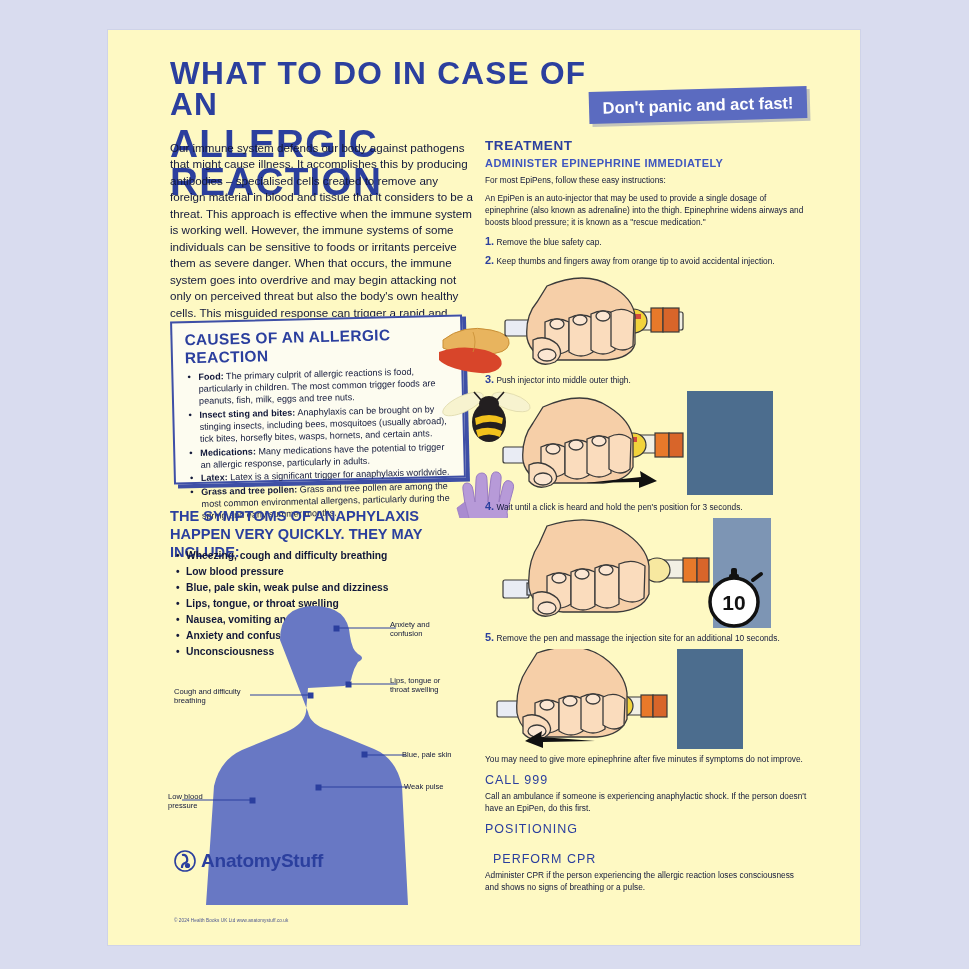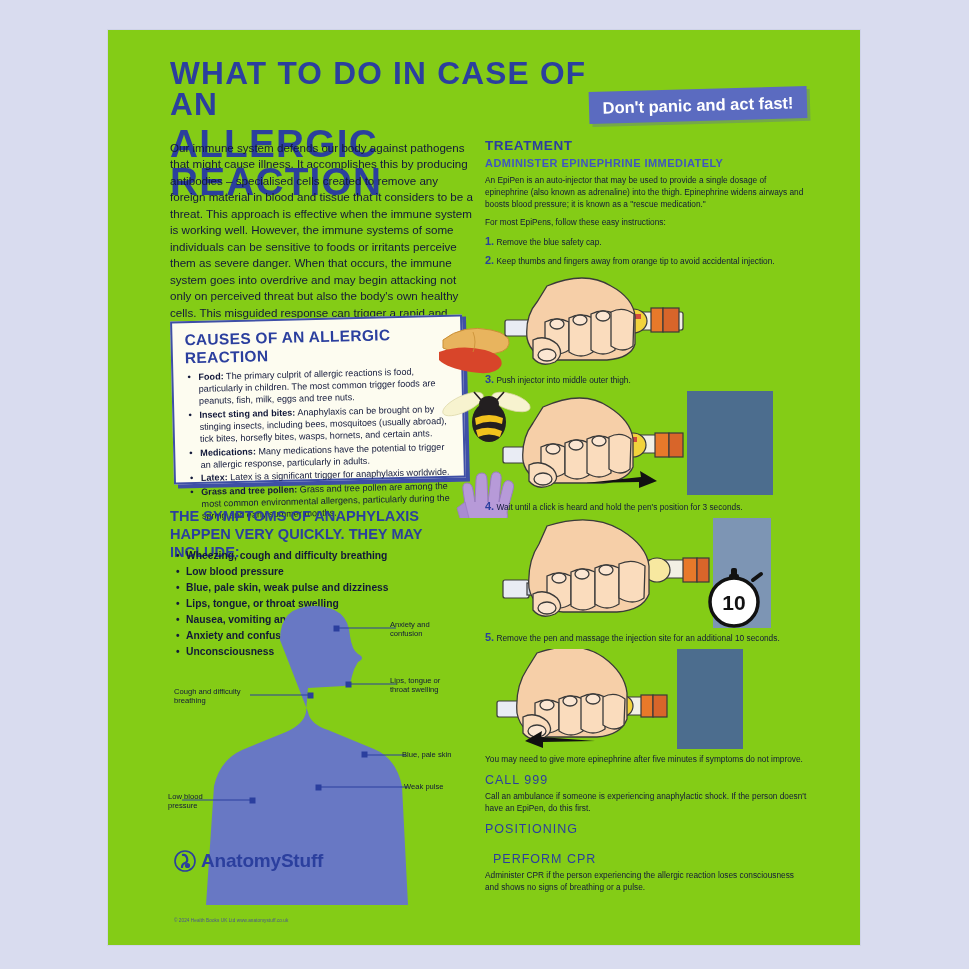--- a/index.html
+++ b/index.html
@@ -3,21 +3,21 @@
 <meta charset="utf-8">
 <style>
   html,body{margin:0;padding:0;}
   body{
     width:969px;height:969px;overflow:hidden;
     background:#d9dcef;
     font-family:"Liberation Sans", sans-serif;
   }
   .poster{
     position:absolute;left:108px;top:30px;width:752px;height:915px;
-    background:#84cc16;
+    background:#fef9c3;
     box-shadow:0 0 0 1px #cfd3e8;
   }
   
   .title-wrap{position:absolute;left:62px;top:28px;width:420px;}
   .title1,.title2{
     color:#2b3f9e;font-weight:bold;letter-spacing:1.2px;line-height:1.0;
     font-family:"Liberation Sans", sans-serif;
     transform:scaleX(1.02);transform-origin:left center;
   }
   .title1{font-size:31px;}
@@ -174,22 +174,22 @@
       <path d="M8 5 Q12 4 13 8 Q14 12 11 13 Q8 14 8 17 L8 18" fill="none" stroke="#2b3f9e" stroke-width="2.2"></path>
       <circle cx="13.5" cy="15.5" r="2.6" fill="#2b3f9e"></circle>
     </svg>
     <span class="logo-text">AnatomyStuff</span>
   </div>
   <div class="copyright">© 2024 Health Books UK Ltd www.anatomystuff.co.uk</div>
 
   <div class="rcol">
     <div class="h-treat">TREATMENT</div>
     <div class="h-sub">ADMINISTER EPINEPHRINE IMMEDIATELY</div>
+    <div class="p">For most EpiPens, follow these easy instructions:</div>
     <div class="p">An EpiPen is an auto-injector that may be used to provide a single dosage of epinephrine (also known as adrenaline) into the thigh. Epinephrine widens airways and boosts blood pressure; it is known as a "rescue medication."</div>
-    <div class="p">For most EpiPens, follow these easy instructions:</div>
     <div class="step"><span class="n">1.</span><span> Remove the blue safety cap.</span></div>
     <div class="step"><span class="n">2.</span><span> Keep thumbs and fingers away from orange tip to avoid accidental injection.</span></div>
 
     <div class="illus" style="height:100px;">
       <svg width="325" height="100" viewBox="0 0 325 100">
         <g>
           <rect x="20" y="48" width="26" height="16" rx="2" fill="#e9ecf4" stroke="#3a3a3a" stroke-width="1.2"></rect>
           <rect x="44" y="50" width="8" height="12" fill="#cfd5e3" stroke="#3a3a3a" stroke-width="1.2"></rect>
           <rect x="128" y="40" width="70" height="18" rx="2" fill="#f2f0e4" stroke="#3a3a3a" stroke-width="1.2"></rect>
           <ellipse cx="148" cy="49" rx="14" ry="12" fill="#f2d33c" stroke="#3a3a3a" stroke-width="1.2"></ellipse>

